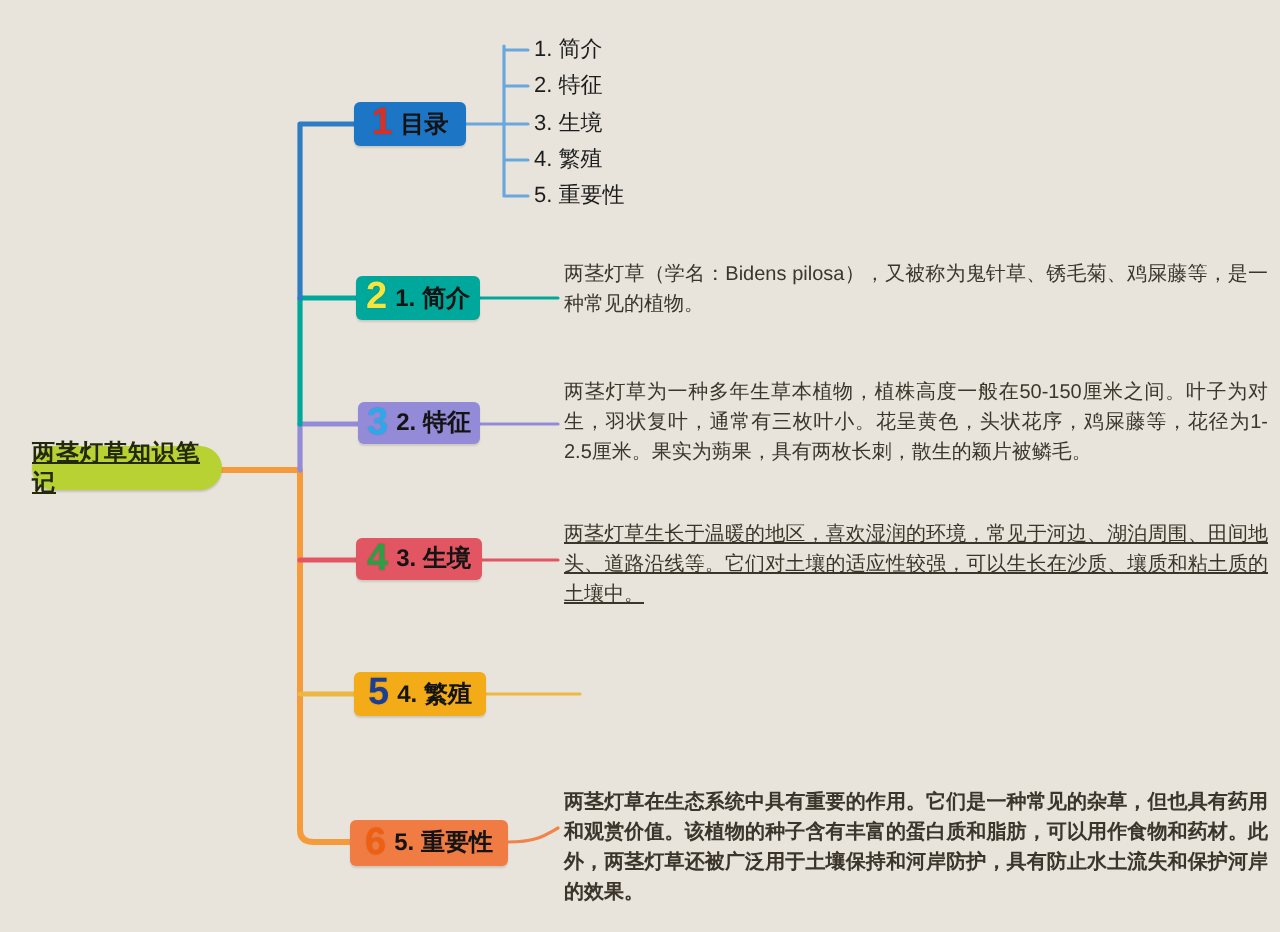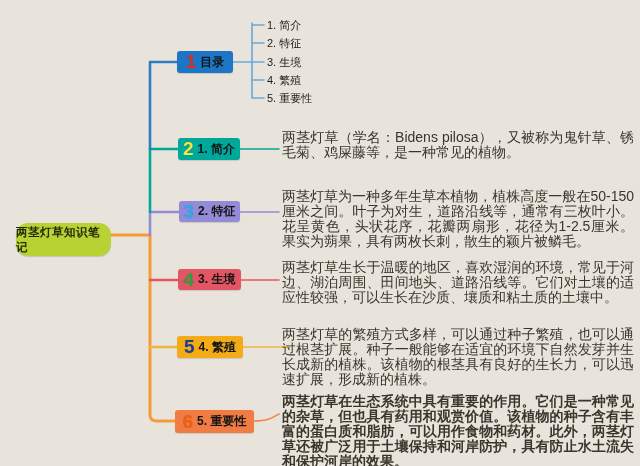--- a/index.html
+++ b/index.html
@@ -18,24 +18,25 @@
   .lk-amber{stroke:var(--branch-amber);stroke-width:2.4px;}
   .lk-bracket{stroke:var(--bracket-blue);stroke-width:1.6px;}
   .lk-note{stroke-width:1.6px;}
   .lk-note.teal{stroke:var(--trunk-teal);}
   .lk-note.purple{stroke:var(--trunk-purple);}
   .lk-note.red{stroke:var(--branch-red);}
   .lk-note.amber{stroke:var(--branch-amber);}
   .lk-note.orange{stroke:var(--branch-orange);}
 
   .root{
-    position:absolute;left:16px;top:223px;width:95px;height:33px;z-index:2;
+    position:absolute;left:16px;top:223px;width:95px;height:22px;z-index:2;
     border-radius:12px;display:flex;align-items:center;justify-content:center;
     font-size:11.5px;font-weight:bold;letter-spacing:.5px;cursor:pointer;
     box-shadow:0 1px 1px rgba(0,0,0,.15);
+    text-decoration:underline;
   }
   .node{
     position:absolute;z-index:2;border-radius:3px;cursor:pointer;
     display:flex;align-items:center;justify-content:center;gap:4px;
     box-shadow:0 1px 1px rgba(0,0,0,.12);
   }
   .node .num{font-size:19px;line-height:12px;font-weight:800;
     text-shadow:0 0 1px rgba(0,0,0,.15);}
   .node .nlabel{font-size:12px;font-weight:bold;color:#141414;white-space:nowrap;}
   .n1{left:177px;top:51px;width:56px;height:22px;}
@@ -46,24 +47,24 @@
   .n6{left:175px;top:410px;width:79px;height:23px;}
 
   .subitem{
     position:absolute;left:267px;z-index:2;font-size:11px;color:#1c1c1c;
     line-height:14px;white-space:nowrap;cursor:pointer;
   }
   .s0{top:18px;} .s1{top:36px;} .s2{top:55px;} .s3{top:73px;} .s4{top:91px;}
 
   .note{
     position:absolute;left:282px;width:352px;z-index:2;
-    font-size:14px;line-height:15px;color:#3b352c;cursor:pointer;
+    font-size:10px;line-height:15px;color:#3b352c;cursor:pointer;
     text-align:justify;
   }
-  .note2{top:130px;} .note3{top:189px;} .note4{top:260px;}
+  .note2{top:130px;} .note3{top:189px;} .note4{top:260px;text-decoration:underline;}
   .note5{top:327px;} .note6{top:394px;font-weight:bold;}
 </style>
 </head>
 <body>
 
 <div id="canvas">
 
   <svg id="wires" width="640" height="466" viewBox="0 0 640 466">
 
     <path class="lk-orange" d="M110,235 H150 V415 Q150,421 157,421 H176"></path>
@@ -97,33 +98,32 @@
   <div class="node n2" style="background-color: rgb(0, 167, 155);">
     <span class="num" style="color: rgb(245, 229, 61);">2</span>
     <span class="nlabel">1. 简介</span>
   </div>
   <div class="note note2">两茎灯草（学名：Bidens pilosa），又被称为鬼针草、锈毛菊、鸡屎藤等，是一种常见的植物。</div>
 
   <div class="node n3" style="background-color: rgb(147, 139, 216);">
     <span class="num" style="color: rgb(43, 169, 232);">3</span>
     <span class="nlabel">2. 特征</span>
   </div>
-  <div class="note note3">两茎灯草为一种多年生草本植物，植株高度一般在50-150厘米之间。叶子为对生，道路沿线等，通常有三枚叶小。花呈黄色，头状花序，花瓣两扇形，花径为1-2.5厘米。果实为蒴果，具有两枚长刺，散生的颖片被鳞毛。</div>
+  <div class="note note3">两茎灯草为一种多年生草本植物，植株高度一般在50-150厘米之间。叶子为对生，羽状复叶，通常有三枚叶小。花呈黄色，头状花序，鸡屎藤等，花径为1-2.5厘米。果实为蒴果，具有两枚长刺，散生的颖片被鳞毛。</div>
 
   <div class="node n4" style="background-color: rgb(226, 85, 98);">
     <span class="num" style="color: rgb(45, 158, 68);">4</span>
     <span class="nlabel">3. 生境</span>
   </div>
   <div class="note note4">两茎灯草生长于温暖的地区，喜欢湿润的环境，常见于河边、湖泊周围、田间地头、道路沿线等。它们对土壤的适应性较强，可以生长在沙质、壤质和粘土质的土壤中。</div>
 
   <div class="node n5" style="background-color: rgb(243, 171, 23);">
     <span class="num" style="color: rgb(28, 63, 148);">5</span>
     <span class="nlabel">4. 繁殖</span>
   </div>
-  <div class="note note5">两茎灯草的繁殖方式多样，可以通过种子繁殖，也可以通过根茎扩展。种子一般能够在适宜的环境下自然发芽并生长成新的植株。该植物的根茎具有良好的生长力，可以迅速扩展，形成新的植株。</div>
 
   <div class="node n6" style="background-color: rgb(240, 124, 68);">
     <span class="num" style="color: rgb(238, 95, 18);">6</span>
     <span class="nlabel">5. 重要性</span>
   </div>
   <div class="note note6">两茎灯草在生态系统中具有重要的作用。它们是一种常见的杂草，但也具有药用和观赏价值。该植物的种子含有丰富的蛋白质和脂肪，可以用作食物和药材。此外，两茎灯草还被广泛用于土壤保持和河岸防护，具有防止水土流失和保护河岸的效果。</div>
 
 </div>
 
 </body></html>

